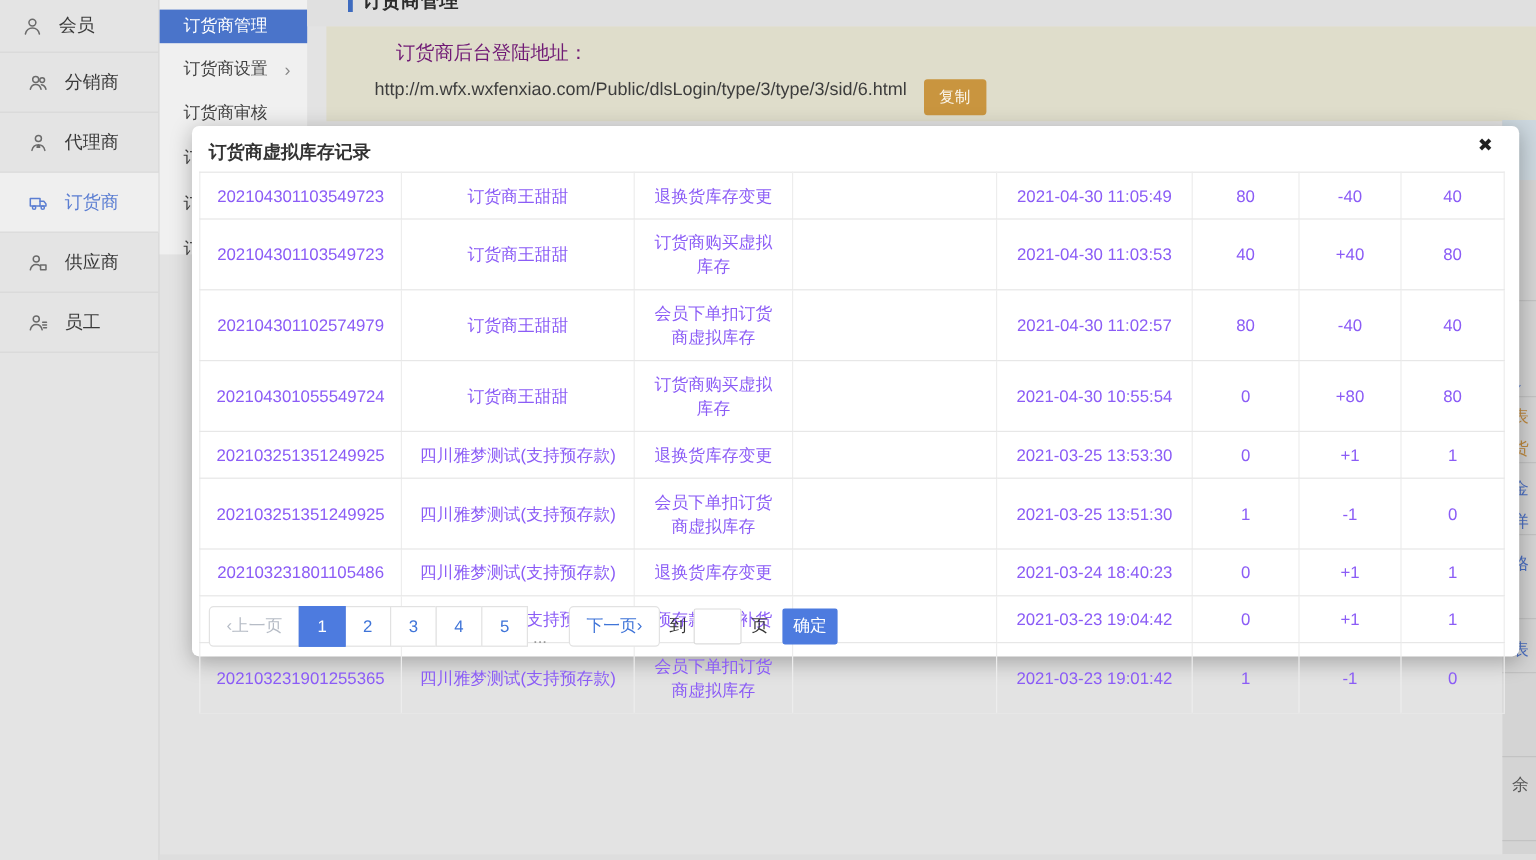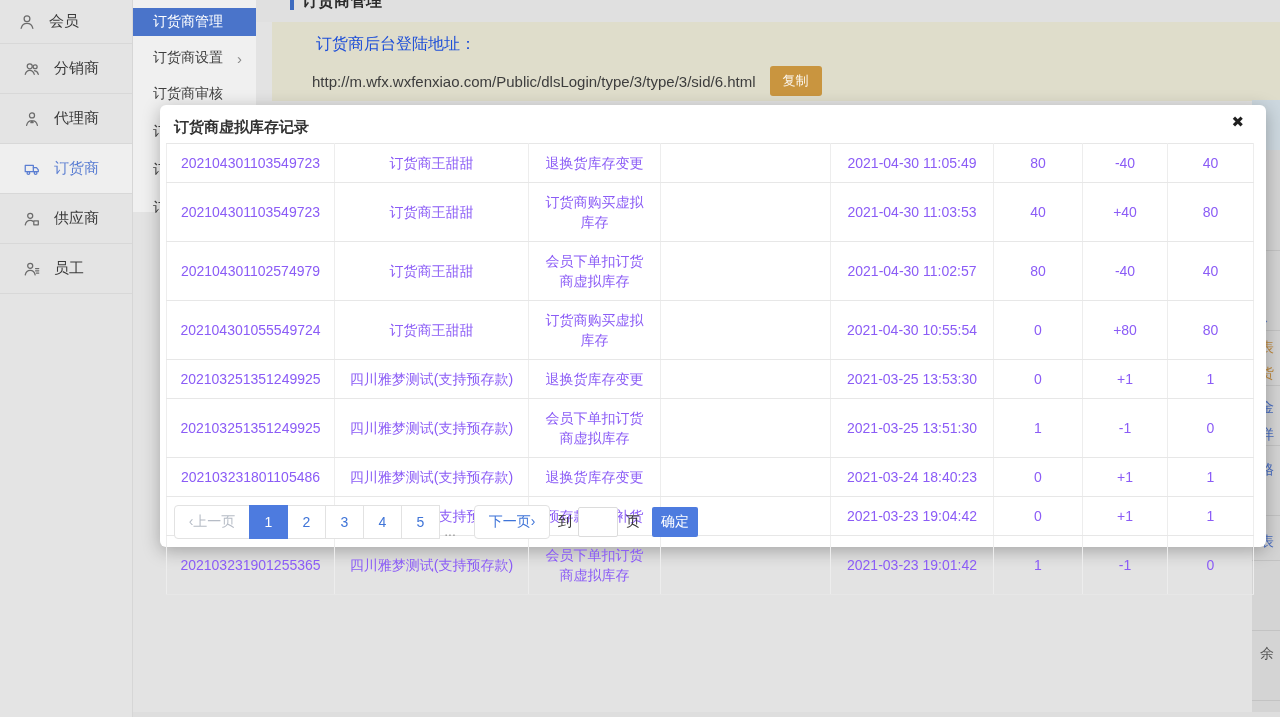--- a/index.html
+++ b/index.html
@@ -30,22 +30,22 @@
 
   
   #top-strip { position:absolute; left:256px; top:0; width:1024px; height:22px;
     background:#e0e0e0; overflow:hidden; z-index:1; }
   #page-header { position:absolute; left:34px; top:-9px; display:flex; align-items:center;
     font-size:16px; font-weight:bold; color:#2b2b2b; }
   #page-header .hbar { display:inline-block; width:4px; height:16px; background:#3e6bbf;
     margin-right:8px; }
   #login-panel { position:absolute; left:272px; top:22px; width:1008px; height:79px;
     background:#dfddcb; z-index:1; }
-  #login-label { position:absolute; left:44px; top:12px; font-size:16px; font-weight:500; color:#1d4ed8; }
-  #login-row { position:absolute; left:40px; top:44px; display:flex; align-items:center; }
+  #login-label { position:absolute; left:58px; top:12px; font-size:16px; font-weight:500; color:#701a75; }
+  #login-row { position:absolute; left:40px; top:44px; display:flex; }
   #login-url { font-size:15px; color:#3d3d3d; margin-right:14px; }
   #copy-btn { background:#c9953f; color:#fbf7ee; font-size:13px; border:none;
     padding:6px 13px; border-radius:3px; cursor:pointer; }
 
   
   #edge-layer { position:absolute; left:1252px; top:100px; width:28px; height:612px;
     background:#d4d4d4; z-index:2; }
   #edge-band { position:absolute; left:0; top:0; width:28px; height:50px; background:#cdd8df; }
   .edge-line { position:absolute; left:0; width:28px; height:1px; background:#c3c3c3; }
   .edge-frag { position:absolute; left:8px; font-size:14px; }

